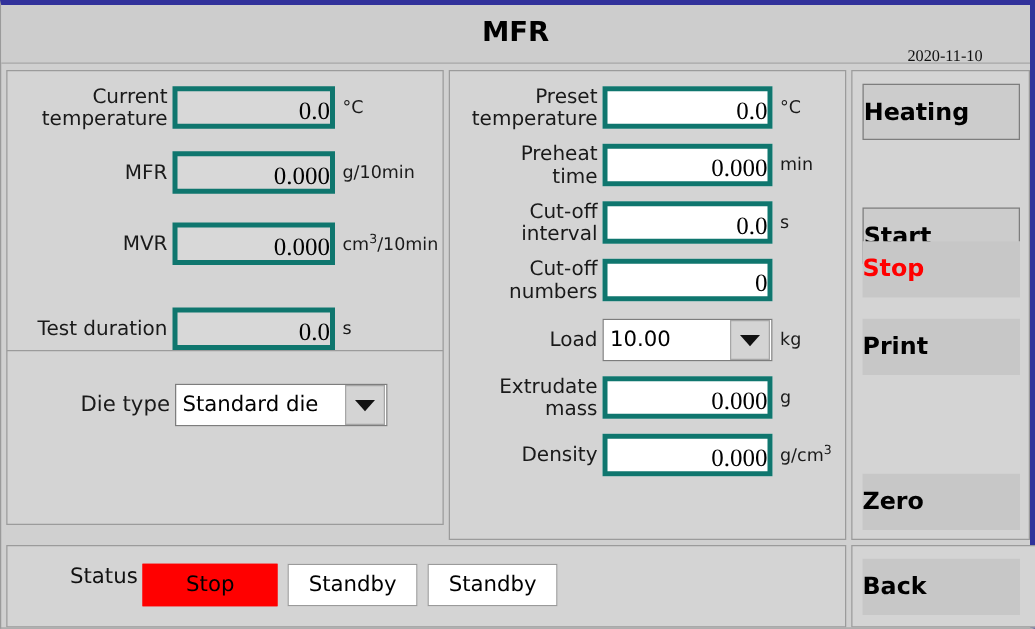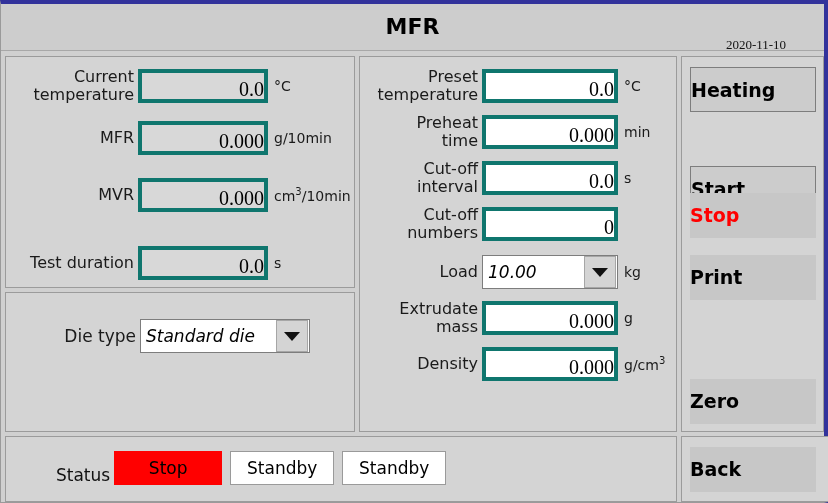--- a/index.html
+++ b/index.html
@@ -58,21 +58,21 @@
   }
 
   
   .panel {
     position: absolute;
     background: #d4d4d4;
     border: 1px solid #9b9b9b;
     box-sizing: border-box;
   }
   #panel-results   { left: 4px;   top: 52px;  width: 350px; height: 232px; }
-  #panel-die       { left: 4px;   top: 288px; width: 350px; height: 140px; }
+  #panel-die       { left: 4px;   top: 276px; width: 350px; height: 140px; }
   #panel-params    { left: 358px; top: 52px;  width: 318px; height: 376px; }
   #panel-actions   { left: 680px; top: 52px;  width: 143px; height: 376px; }
   #panel-status    { left: 4px;   top: 432px; width: 672px; height: 66px; }
   #panel-back      { left: 680px; top: 432px; width: 166px; height: 66px; }
 
   
   .row {
     position: absolute;
     display: flex;
     align-items: center;
@@ -122,21 +122,20 @@
     height: 34px;
     display: flex;
     align-items: center;
     justify-content: space-between;
     padding-left: 5px;
   }
   .combo-value {
     font-size: 17px;
     color: #000;
     white-space: nowrap;
-    font-style: italic;
   }
   .combo-btn {
     width: 30px;
     height: 30px;
     margin: 1px;
     background: #d4d4d4;
     border: 1px solid #a6a6a6;
     display: flex;
     align-items: center;
     justify-content: center;
@@ -175,21 +174,21 @@
   }
   .btn.framed { border: 1px solid #7d7d7d; background: #cccccc; }
   .btn.flat   { border: none; }
   .btn.danger { color: #ff0000; }
 
   
   #status-row {
     position: absolute;
     left: 50px; top: 14px;
     display: flex;
-    align-items: flex-end;
+    align-items: flex-start;
   }
   #status-label {
     font-size: 17px;
     color: #111;
     padding-right: 4px;
   }
   .status-box {
     box-sizing: border-box;
     height: 34px;
     line-height: 32px;

